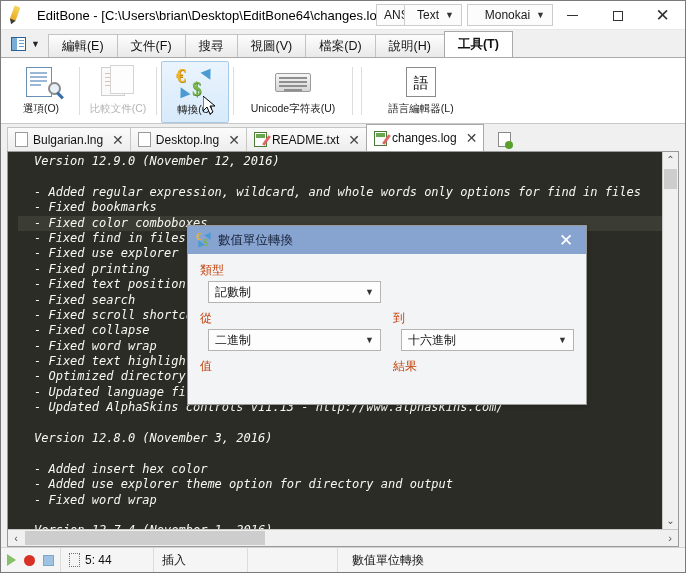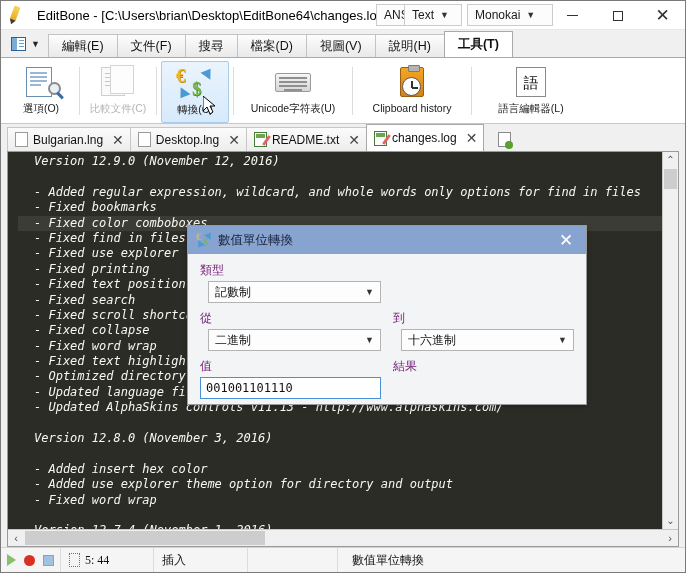--- a/index.html
+++ b/index.html
@@ -61,20 +61,21 @@
     background: #fcfcfc;
     height: 22px;
     display: flex;
     align-items: center;
     padding: 0 7px;
     font-size: 12px;
     color: #1a1a1a;
     white-space: nowrap;
     position: absolute;
     top: 3px;
+    justify-content: flex-end;
   }
   .tb-combo .caret { margin-left: 6px; font-size: 9px; color: #333; }
   #combo-ansi { left: 375px; width: 58px; justify-content: flex-start; }
   #combo-text { left: 403px; width: 58px; }
   #combo-theme { left: 466px; width: 86px; }
   .win-btns {
     position: absolute; right: 0; top: 0;
     height: 29px; display: flex; align-items: center;
   }
   .win-btn {
@@ -340,21 +341,20 @@
     background:#f5f5f5;
     border-top:1px solid #d2d2d2;
     display:flex; align-items:center;
     font-size:12px; color:#111;
   }
   .sb-cell {
     height:24px; display:flex; align-items:center;
     padding:0 8px;
     border-right:1px solid #dcdcdc;
     white-space:nowrap;
-    font-family:Liberation Serif, serif;
   }
   .sb-icons { padding:0 6px; gap:8px; }
   .sb-play {
     width:0;height:0;
     border-top:6px solid transparent; border-bottom:6px solid transparent;
     border-left:9px solid #86c06a;
   }
   .sb-rec { width:11px;height:11px;border-radius:50%;background:#d93025; }
   .sb-stop { width:11px;height:11px;background:#9fc3e0; border:1px solid #7aa8cc; }
   .sb-pos-ico {
@@ -399,21 +399,21 @@
     border-top:6px solid #4a9ad4; transform:rotate(35deg);
   }
   .dlg-title-text { font-size:12.5px; color:#16213a; }
   .dlg-close {
     position:absolute; right:0; top:0;
     width:40px; height:28px;
     display:flex; align-items:center; justify-content:center;
     font-size:17px; font-weight:300; color:#ffffff;
   }
   .dlg-body { flex:1 1 auto; padding:8px 12px 10px 12px; }
-  .dlg-label { font-size:12px; color:#701a75; margin-bottom:2px; }
+  .dlg-label { font-size:12px; color:#c2410c; margin-bottom:2px; }
   .dlg-row { display:flex; gap:12px; }
   .dlg-col { flex:1 1 0; min-width:0; }
   .dlg-field { margin-bottom:7px; }
   .dlg-select {
     height:22px;
     background:#fdfdfd;
     border:1px solid #b4b4b4;
     display:flex; align-items:center;
     padding:0 6px;
     font-size:12px; color:#111;
@@ -478,24 +478,24 @@
         <div class="menu-tab">
           <span>編輯(E)</span>
         </div>
         <div class="menu-tab">
           <span>文件(F)</span>
         </div>
         <div class="menu-tab">
           <span>搜尋</span>
         </div>
         <div class="menu-tab">
+          <span>視圖(V)</span>
+        </div>
+        <div class="menu-tab">
           <span>檔案(D)</span>
-        </div>
-        <div class="menu-tab">
-          <span>視圖(V)</span>
         </div>
         <div class="menu-tab">
           <span>說明(H)</span>
         </div>
         <div class="menu-tab active">
           <span>工具(T)</span>
         </div>
       </div>
   </div>
 
@@ -553,27 +553,20 @@
           <i style="left:3px;top:7px;width:28px"></i>
           <i style="left:3px;top:11px;width:28px"></i>
           <i style="left:8px;top:15px;width:18px"></i>
         </span>
       </div>
       <div class="rb-label">Unicode字符表(U)</div>
     </div>
 
     <div class="rb-sep"></div>
 
-    <div class="rb-item wide">
-      <div class="rb-ico">
-        <span class="ico-clip"></span>
-        <span class="ico-clock"></span>
-      </div>
-      <div class="rb-label">Clipboard history</div>
-    </div>
 
     <div class="rb-sep"></div>
 
     <div class="rb-item wide">
       <div class="rb-ico">
         <span class="ico-lang">語</span>
       </div>
       <div class="rb-label">語言編輯器(L)</div>
     </div>
 
@@ -680,23 +673,20 @@
           <div class="dlg-select">
             <span>十六進制</span>
             <span class="cv">▼</span>
           </div>
         </div>
       </div>
 
       <div class="dlg-row">
         <div class="dlg-col dlg-field">
           <div class="dlg-label">值</div>
-          <div class="dlg-input focused">
-            <span>001001101110</span>
-          </div>
         </div>
         <div class="dlg-col dlg-field">
           <div class="dlg-label">結果</div>
         </div>
       </div>
 
     </div>
   </div>
 
 </div>

